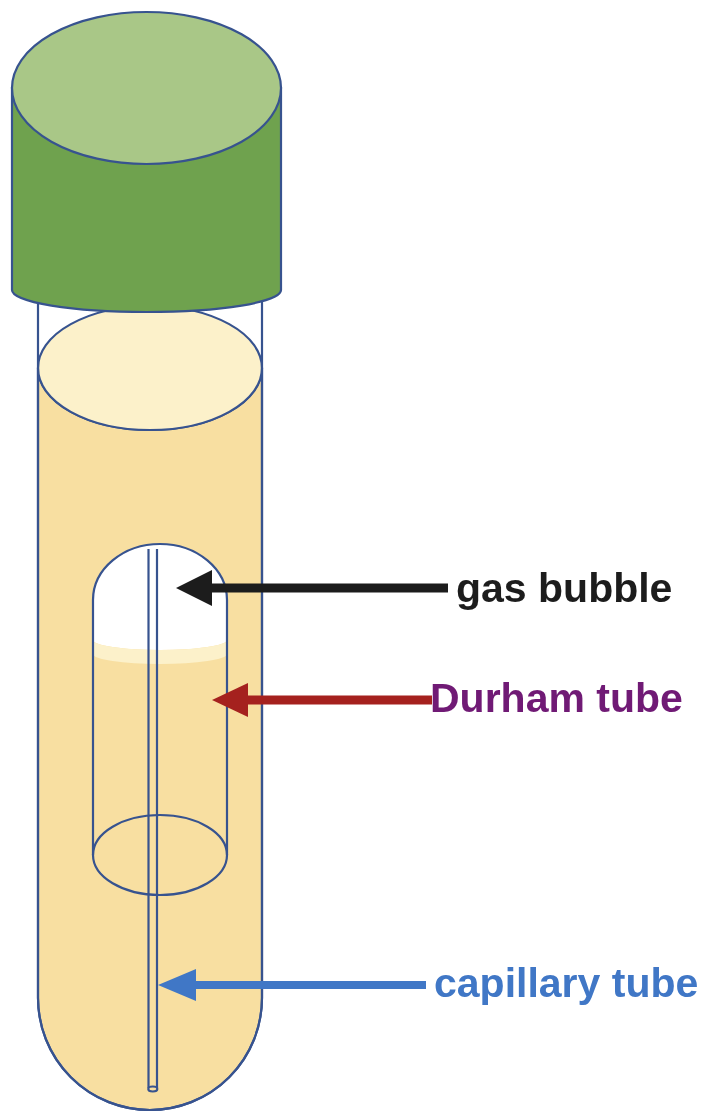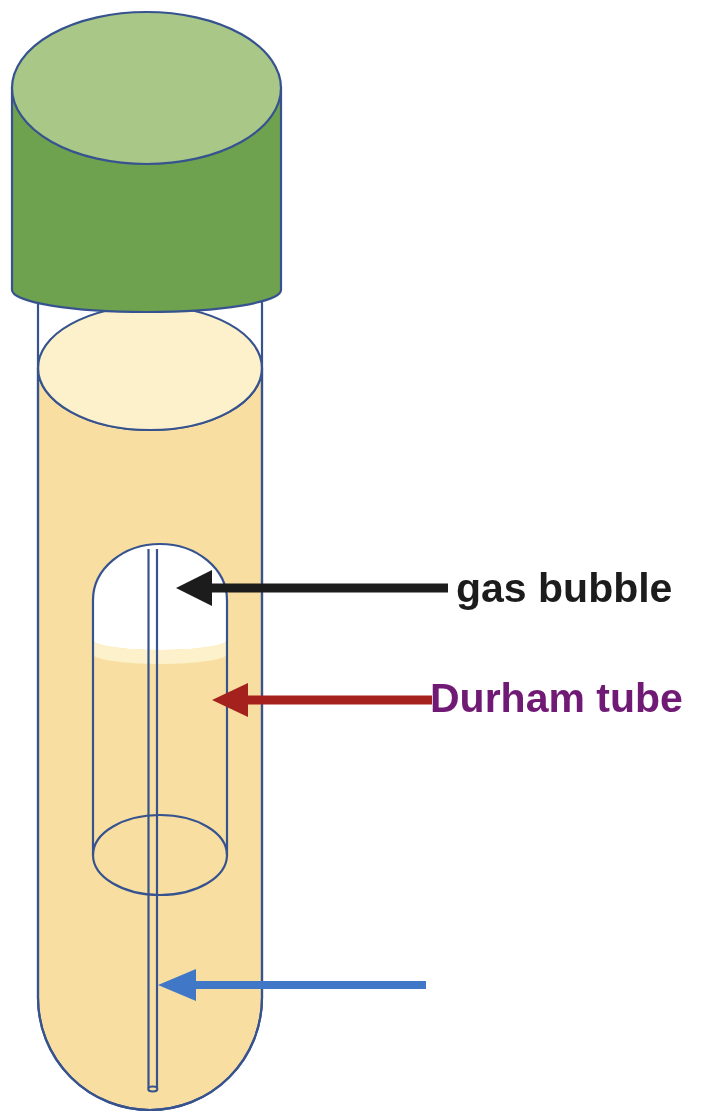--- a/index.html
+++ b/index.html
@@ -81,14 +81,15 @@
       <line x1="194" y1="985" x2="426" y2="985" stroke-width="8" stroke="#4077c6"></line>
       <polygon points="158,985 196,969 196,1001" fill="#4077c6"></polygon>
     </g>
 
   </svg>
 
   <div class="label" style="left: 456px; top: 566px; color: rgb(28, 28, 28);">gas bubble</div>
 
   <div class="label" style="left: 430px; top: 676px; color: #701a75;">Durham tube</div>
 
+  <div class="label" style="left: 434px; top: 961px; color: rgb(64, 119, 198);">capillary tube</div>
 
 </div>
 
 </body></html>

